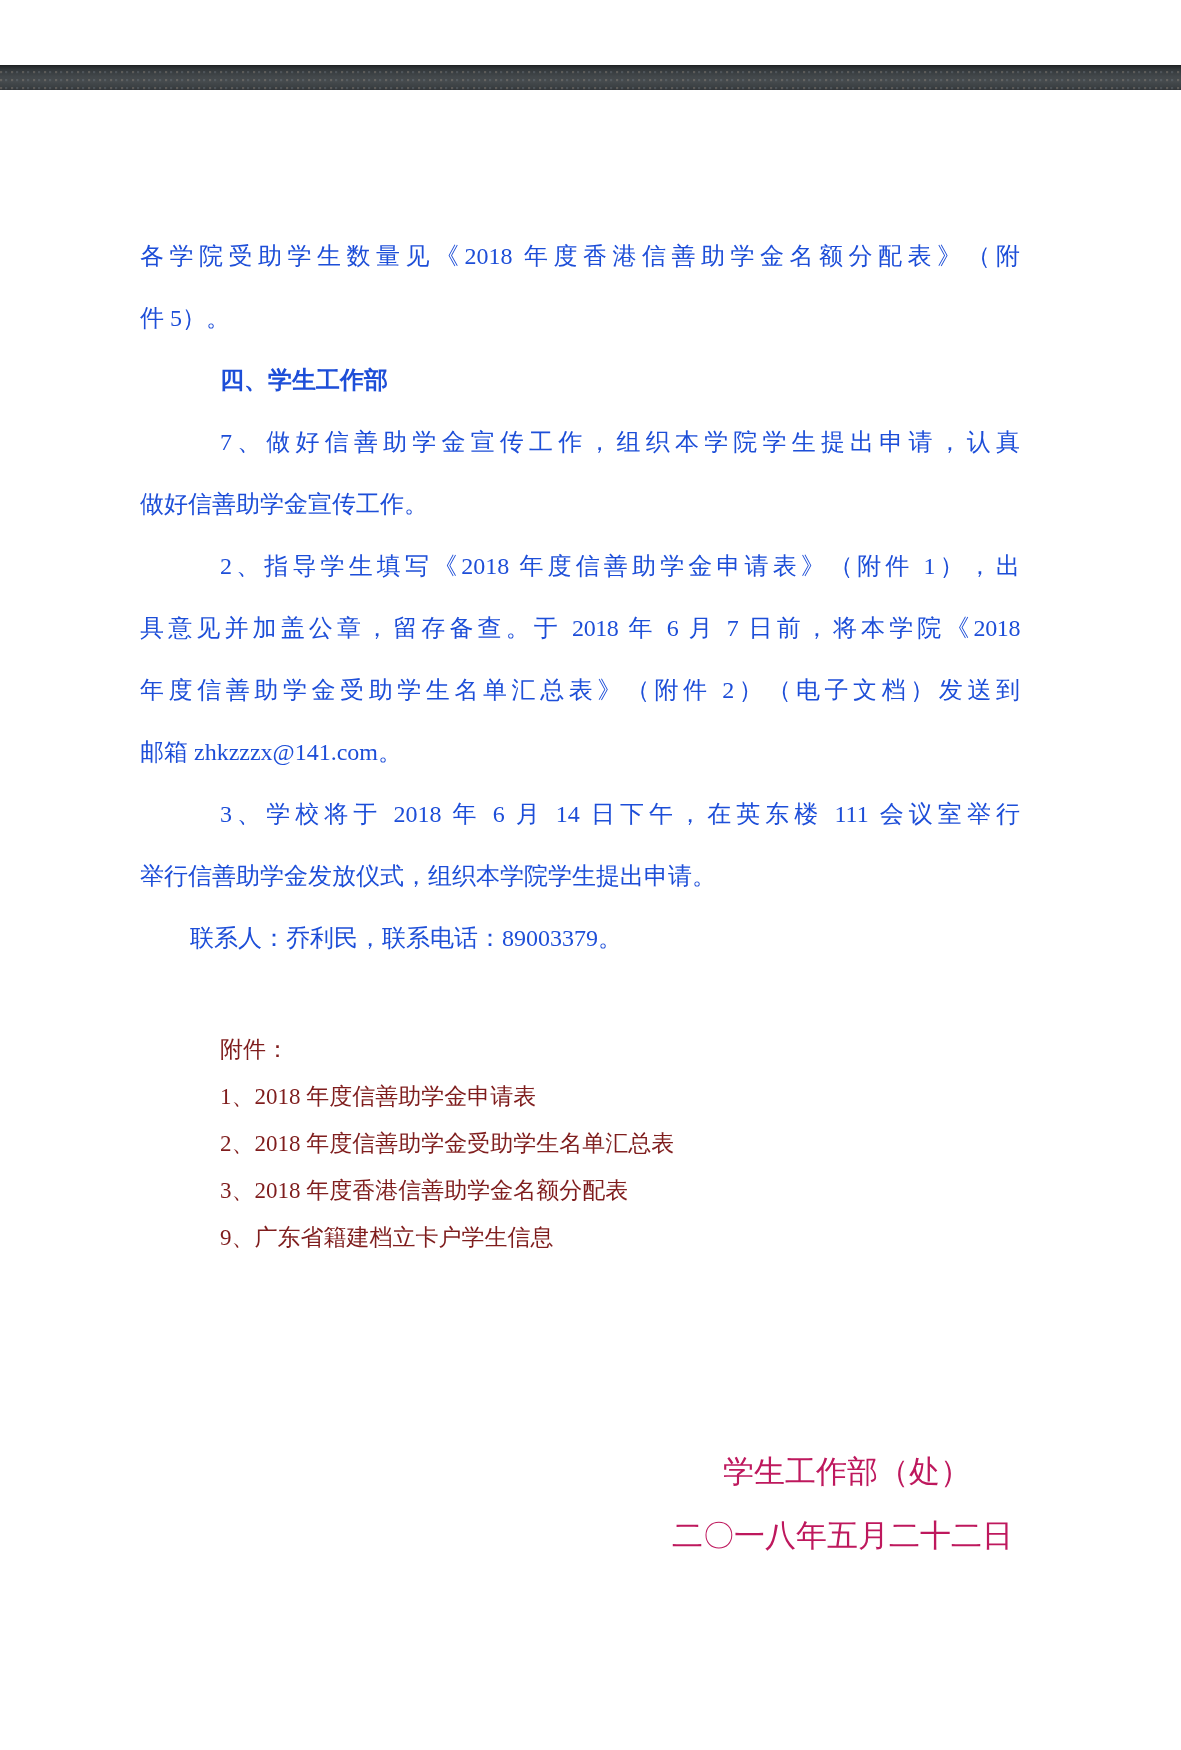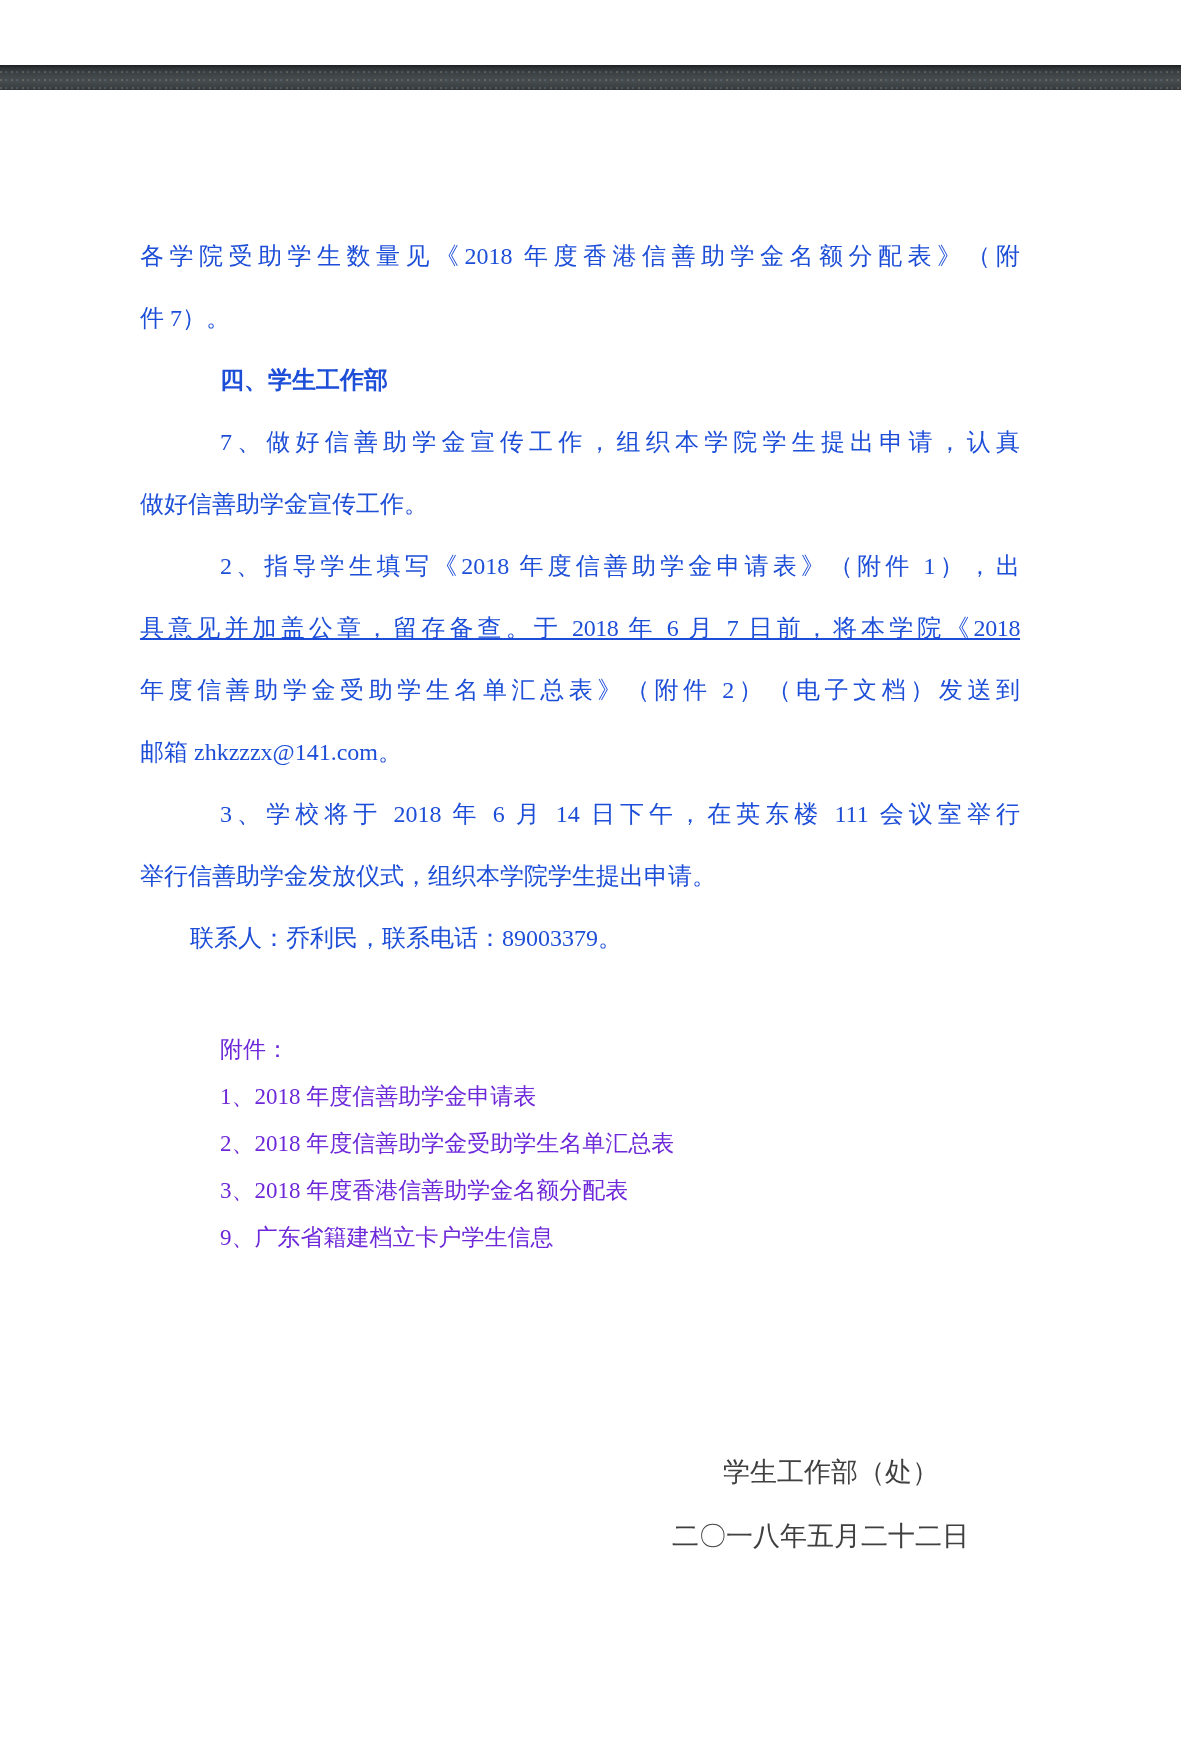--- a/index.html
+++ b/index.html
@@ -58,59 +58,59 @@
     line-height: 62px;
     white-space: normal;
     color: #1d4ed8;
   }
   .just {
     text-align: justify;
     text-align-last: justify;
   }
   .ind { text-indent: 80px; }
   .ind-sm { text-indent: 50px; }
-  .tight { letter-spacing: -0.4px; text-decoration: underline; }
+  .tight { letter-spacing: -0.4px; }
   .heading {
     font-weight: 700;
     font-family: "Liberation Sans", "DejaVu Sans", sans-serif;
   }
   .attachments {
     margin-top: 57px;
     padding-left: 80px;
   }
   .attach-line {
     font-size: 23px;
     line-height: 47px;
-    color: #6d28d9;
+    color: #7f1d1d;
   }
   .signature {
     margin-top: 179px;
   }
   .sig-line {
-    font-size: 27px;
+    font-size: 31px;
     line-height: 64px;
-    color: #404040;
+    color: #be185d;
   }
   .sig-dept { padding-left: 583px; }
   .sig-date { padding-left: 532px; }
 </style>
 </head>
 <body>
 
 <div class="viewport">
 
   <div class="prev-page-bottom"></div>
 
   <div class="page-separator"></div>
 
   <div class="doc-page">
     <div class="doc-content">
 
       <div class="line just">各学院受助学生数量见《2018 年度香港信善助学金名额分配表》（附</div>
-      <div class="line">件 7）。</div>
+      <div class="line">件 5）。</div>
       <div class="line ind heading">四、学生工作部</div>
       <div class="line ind just">7、做好信善助学金宣传工作，组织本学院学生提出申请，认真</div>
       <div class="line">做好信善助学金宣传工作。</div>
       <div class="line ind just">2、指导学生填写《2018 年度信善助学金申请表》（附件 1），出</div>
       <div class="line just tight">具意见并加盖公章，留存备查。于 2018 年 6 月 7 日前，将本学院《2018</div>
       <div class="line just">年度信善助学金受助学生名单汇总表》（附件 2）（电子文档）发送到</div>
       <div class="line">邮箱 zhkzzzx@141.com。</div>
       <div class="line ind just">3、学校将于 2018 年 6 月 14 日下午，在英东楼 111 会议室举行</div>
       <div class="line">举行信善助学金发放仪式，组织本学院学生提出申请。</div>
       <div class="line ind-sm">联系人：乔利民，联系电话：89003379。</div>

